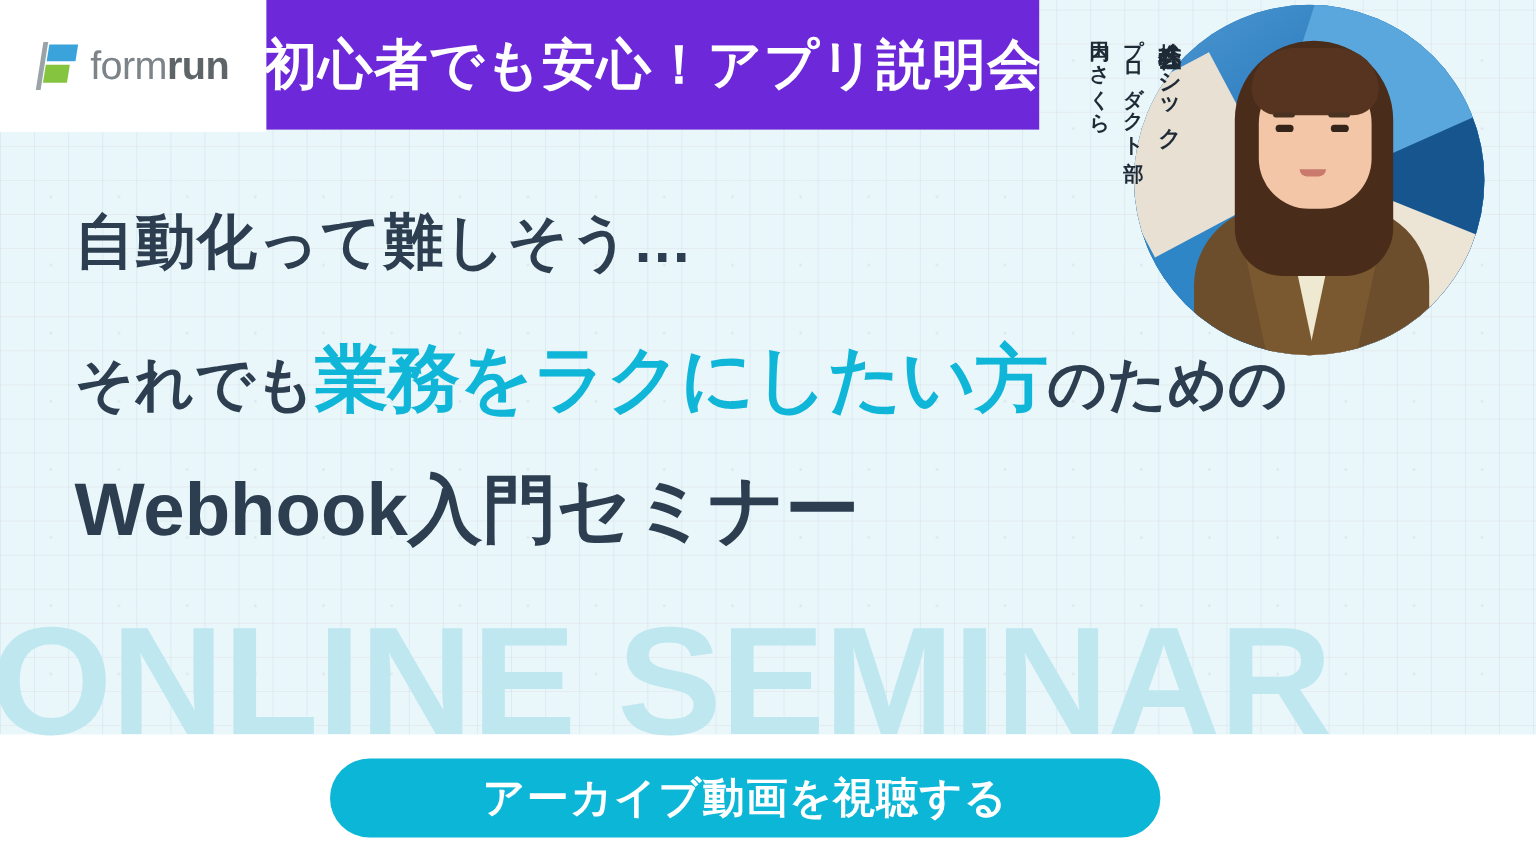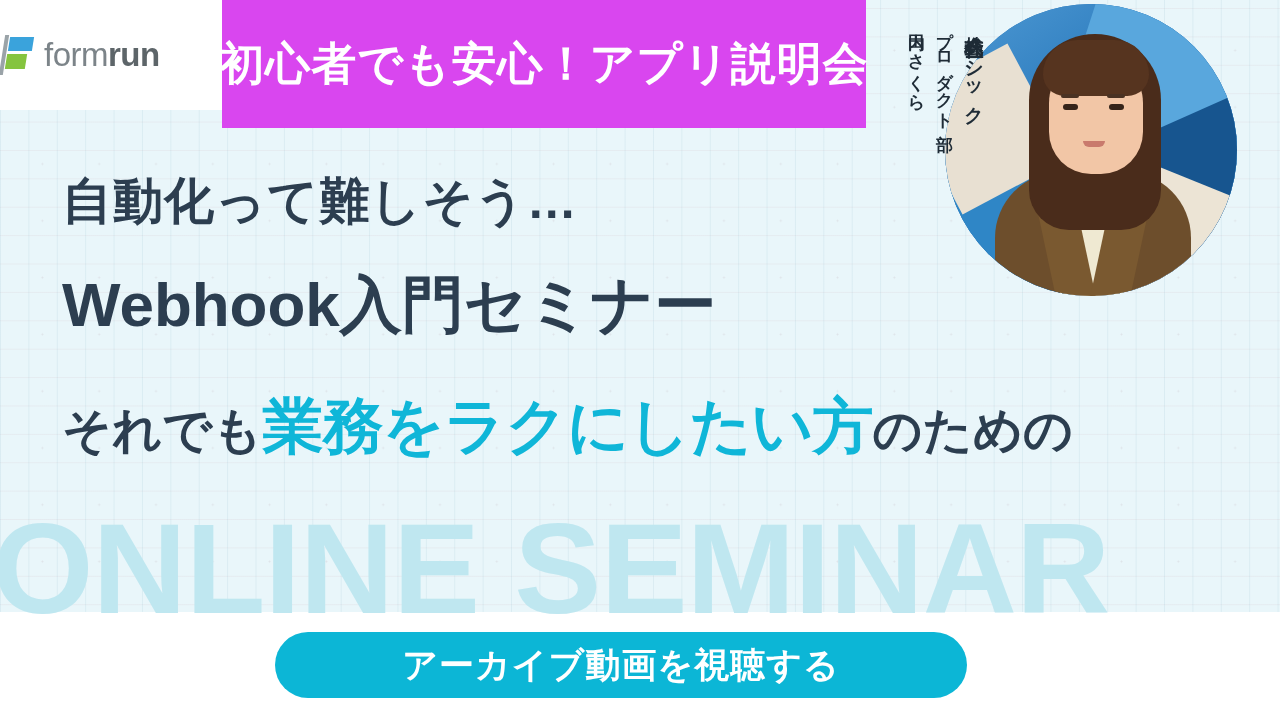--- a/index.html
+++ b/index.html
@@ -49,21 +49,21 @@
     transform:scaleX(1.02);
     transform-origin:left top;
     -webkit-user-select:none; user-select:none;
   }
 
   
   .logo-plate {
     position:absolute;
     left:0; top:0; width:222px; height:110px;
     background:#ffffff;
-    display:flex; align-items:center; 
+    display:flex; align-items:center; justify-content:center;
     gap:10px;
   }
   .logo-mark {
     position:relative;
     width:34px; height:40px;
   }
   .logo-pole {
     position:absolute; left:2px; top:0;
     width:4px; height:40px;
     background:#9aa3a8;
@@ -84,22 +84,22 @@
   .logo-word {
     font-size:33px;
     letter-spacing:-0.5px;
     color:#7c8489;
     font-weight:400;
   }
   .logo-word b { color:#5d6569; font-weight:700; }
 
   .banner {
     position:absolute;
-    left:222px; top:0; width:644px; height:128px;
-    background:#d946ef;
+    left:222px; top:0; width:644px; height:108px;
+    background:#6d28d9;
     display:flex; align-items:center; justify-content:center;
   }
   .banner-text {
     color:#ffffff;
     font-size:45px;
     font-weight:bold;
     letter-spacing:1px;
     white-space:nowrap;
   }
 
@@ -298,21 +298,21 @@
     </div>
     <div class="speaker-caption">
       <span class="vcol c1">株式会社ベーシック</span>
       <span class="vcol c2">プロダクト部</span>
       <span class="vcol c3">内田 さくら</span>
     </div>
   </div>
 
   <div class="headline">
     <div class="h-line h1">自動化って難しそう…</div>
+    <div class="h-line h2"><span>それでも</span><span class="accent">業務をラクにしたい方</span><span>のための</span></div>
     <div class="h-line h3">Webhook入門セミナー</div>
-    <div class="h-line h2"><span>それでも</span><span class="accent">業務をラクにしたい方</span><span>のための</span></div>
   </div>
 
   <button class="cta">
     <span class="cta-text">アーカイブ動画を視聴する</span>
   </button>
 
 </div>
 
 </body></html>

